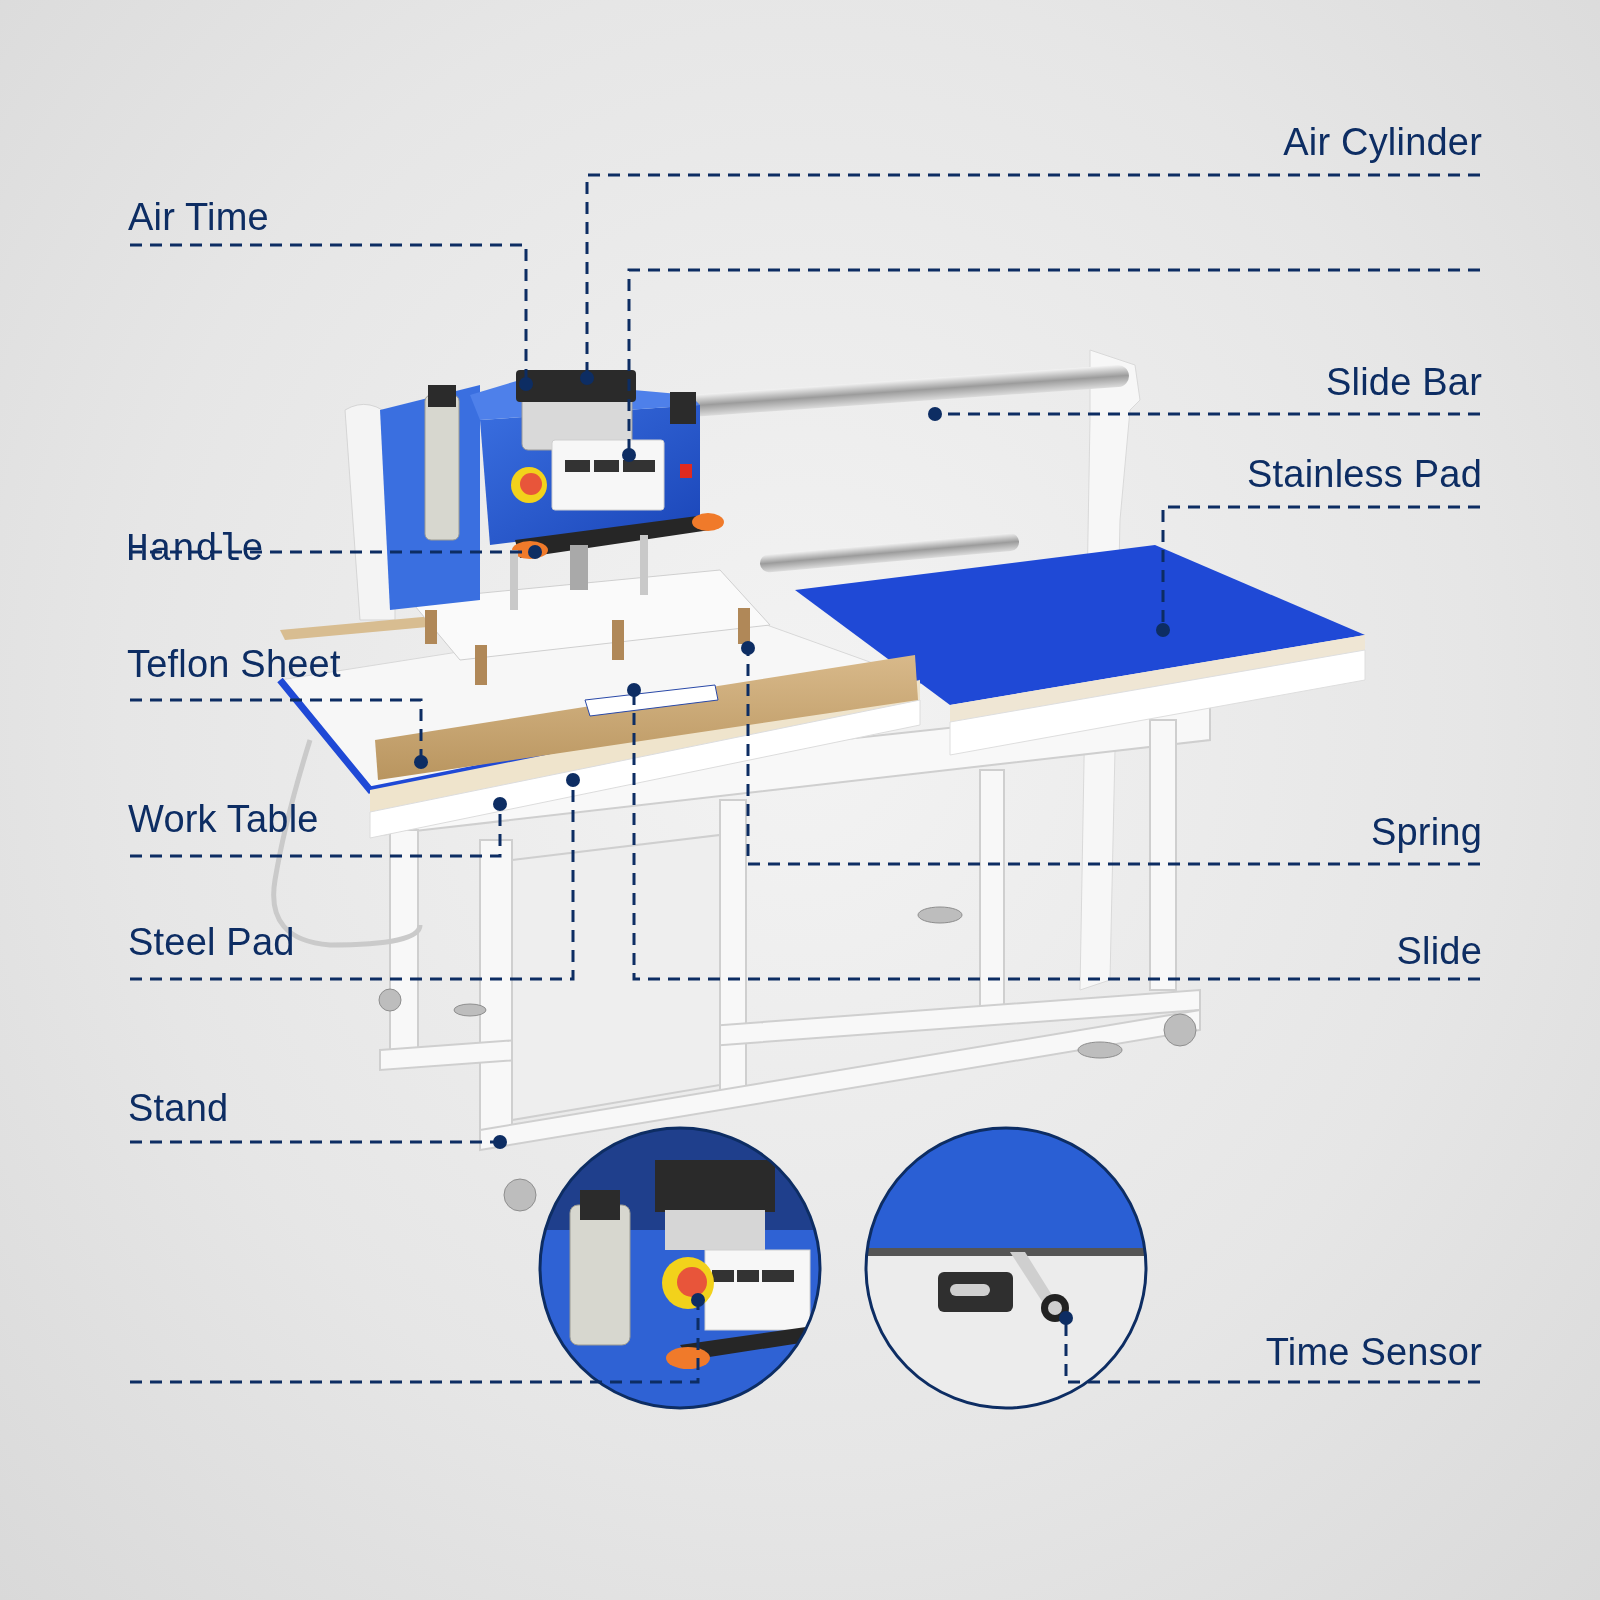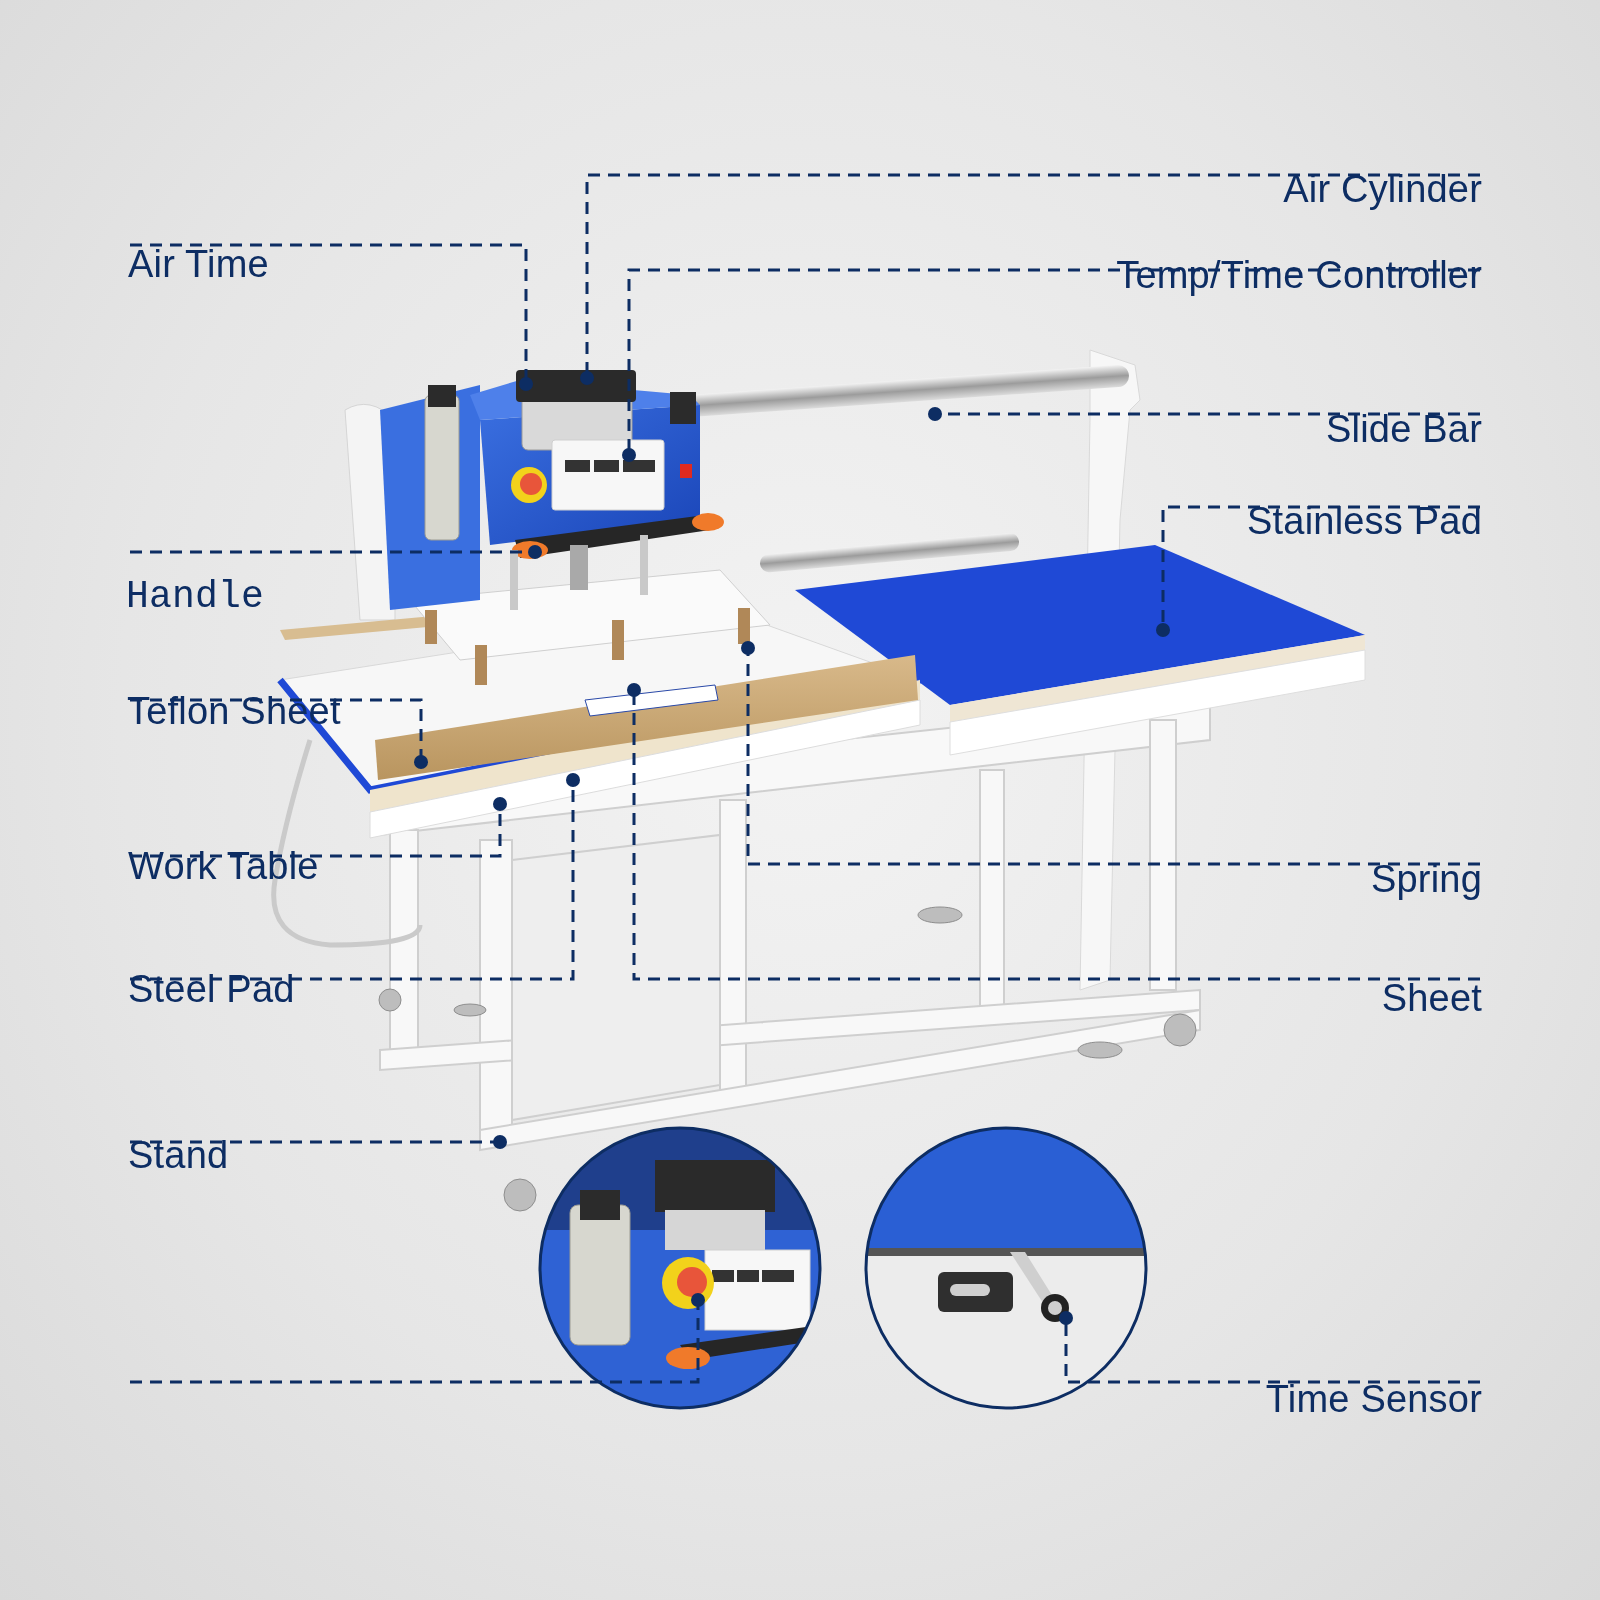--- a/index.html
+++ b/index.html
@@ -11,21 +11,20 @@
   }
   #stage { position: absolute; left: 0; top: 0; width: 1600px; height: 1600px; }
   .label {
     position: absolute;
     color: #0d2d63;
     font-size: 38px;
     line-height: 44px;
     font-weight: 500;
     white-space: nowrap;
     letter-spacing: 0.2px;
-    margin-top: 47px;
   }
   .label.right { text-align: right; }
   svg { position: absolute; left: 0; top: 0; }
 </style>
 </head>
 <body>
 
 <div id="stage">
 
 <svg width="1600" height="1600" viewBox="0 0 1600 1600">
@@ -219,20 +218,19 @@
 </svg>
 
 <div class="label" style="left:128px; top:195px;">Air Time</div>
 <div class="label" style="left:126px; top:528px;font-family:Liberation Mono, monospace;">Handle</div>
 <div class="label" style="left:127px; top:642px;">Teflon Sheet</div>
 <div class="label" style="left:128px; top:797px;">Work Table</div>
 <div class="label" style="left:128px; top:920px;">Steel Pad</div>
 <div class="label" style="left:128px; top:1086px;">Stand</div>
 
 <div class="label right" style="right:118px; top:120px;">Air Cylinder</div>
-<div class="label right" style="right:118px; top:206px;">Temp/Time Controller</div>
 <div class="label right" style="right:118px; top:360px;">Slide Bar</div>
 <div class="label right" style="right:118px; top:452px;">Stainless Pad</div>
 <div class="label right" style="right:118px; top:810px;">Spring</div>
-<div class="label right" style="right:118px; top:929px;">Sheet</div>
+<div class="label right" style="right:118px; top:929px;">Slide</div>
 <div class="label right" style="right:118px; top:1330px;text-align:right;">Time Sensor</div>
 
 </div>
 
 </body></html>

